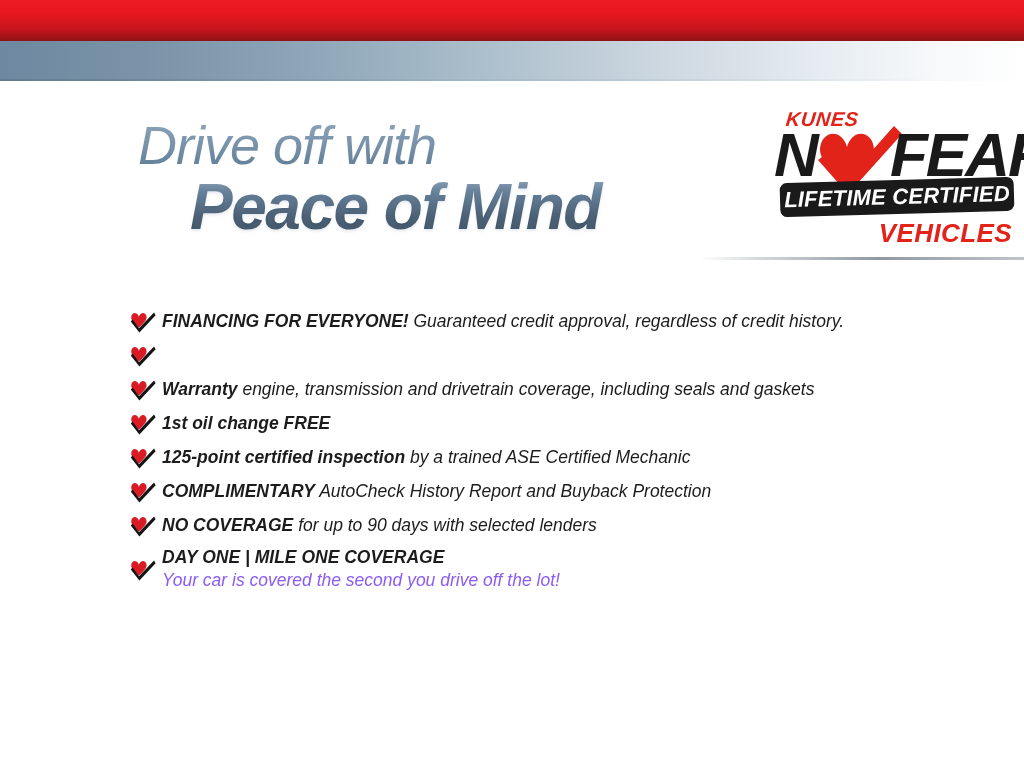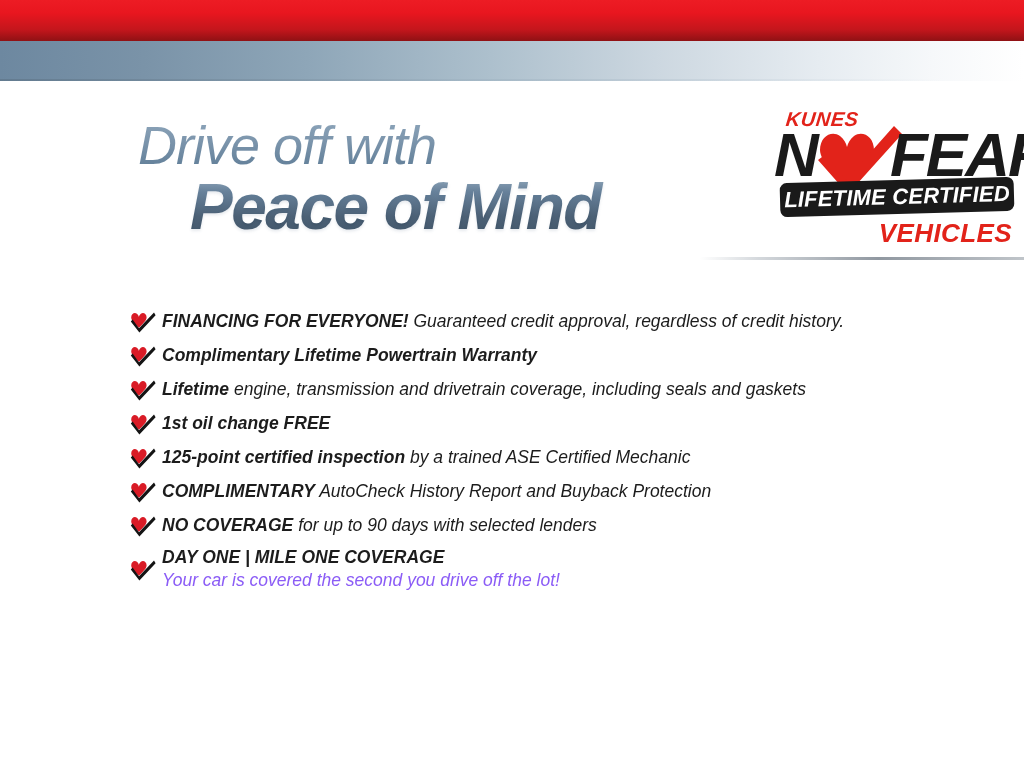--- a/index.html
+++ b/index.html
@@ -272,31 +272,28 @@
           </svg></span>
         <div>
           <div class="bullet-text"><span class="b">FINANCING FOR EVERYONE!</span><span> Guaranteed credit approval, regardless of credit history.</span></div>
         </div>
       </div>
       <div class="bullet">
         <span class="bullet-check"><svg viewBox="0 0 26 22" width="26" height="22" aria-hidden="true">
             <path d="M1.2 6.4 C1.2 2.6, 4.6 1.0, 6.9 2.7 C8.0 3.5, 8.6 4.7, 8.9 5.9 C9.2 4.7, 9.8 3.5, 10.9 2.7 C13.2 1.0, 16.6 2.6, 16.6 6.4 C16.6 9.8, 11.5 13.8, 8.9 16.7 C6.3 13.8, 1.2 9.8, 1.2 6.4 Z" fill="#d91b26"></path>
             <path d="M2.6 8.4 L9.0 17.2 L24.0 1.6 L25.6 4.2 L9.4 21.6 L0.8 10.6 Z" fill="#141414"></path>
           </svg></span>
-        <div>
-          <div class="bullet-text"><span class="b">Complimentary Lifetime Powertrain Warranty</span></div>
-        </div>
-      </div>
-      <div class="bullet">
-        <span class="bullet-check"><svg viewBox="0 0 26 22" width="26" height="22" aria-hidden="true">
-            <path d="M1.2 6.4 C1.2 2.6, 4.6 1.0, 6.9 2.7 C8.0 3.5, 8.6 4.7, 8.9 5.9 C9.2 4.7, 9.8 3.5, 10.9 2.7 C13.2 1.0, 16.6 2.6, 16.6 6.4 C16.6 9.8, 11.5 13.8, 8.9 16.7 C6.3 13.8, 1.2 9.8, 1.2 6.4 Z" fill="#d91b26"></path>
-            <path d="M2.6 8.4 L9.0 17.2 L24.0 1.6 L25.6 4.2 L9.4 21.6 L0.8 10.6 Z" fill="#141414"></path>
-          </svg></span>
-        <div>
-          <div class="bullet-text"><span class="b">Lifetime</span><span> engine, transmission and drivetrain coverage, including seals and gaskets</span></div>
+      </div>
+      <div class="bullet">
+        <span class="bullet-check"><svg viewBox="0 0 26 22" width="26" height="22" aria-hidden="true">
+            <path d="M1.2 6.4 C1.2 2.6, 4.6 1.0, 6.9 2.7 C8.0 3.5, 8.6 4.7, 8.9 5.9 C9.2 4.7, 9.8 3.5, 10.9 2.7 C13.2 1.0, 16.6 2.6, 16.6 6.4 C16.6 9.8, 11.5 13.8, 8.9 16.7 C6.3 13.8, 1.2 9.8, 1.2 6.4 Z" fill="#d91b26"></path>
+            <path d="M2.6 8.4 L9.0 17.2 L24.0 1.6 L25.6 4.2 L9.4 21.6 L0.8 10.6 Z" fill="#141414"></path>
+          </svg></span>
+        <div>
+          <div class="bullet-text"><span class="b">Warranty</span><span> engine, transmission and drivetrain coverage, including seals and gaskets</span></div>
         </div>
       </div>
       <div class="bullet">
         <span class="bullet-check"><svg viewBox="0 0 26 22" width="26" height="22" aria-hidden="true">
             <path d="M1.2 6.4 C1.2 2.6, 4.6 1.0, 6.9 2.7 C8.0 3.5, 8.6 4.7, 8.9 5.9 C9.2 4.7, 9.8 3.5, 10.9 2.7 C13.2 1.0, 16.6 2.6, 16.6 6.4 C16.6 9.8, 11.5 13.8, 8.9 16.7 C6.3 13.8, 1.2 9.8, 1.2 6.4 Z" fill="#d91b26"></path>
             <path d="M2.6 8.4 L9.0 17.2 L24.0 1.6 L25.6 4.2 L9.4 21.6 L0.8 10.6 Z" fill="#141414"></path>
           </svg></span>
         <div>
           <div class="bullet-text"><span class="b">1st oil change FREE</span></div>
         </div>

